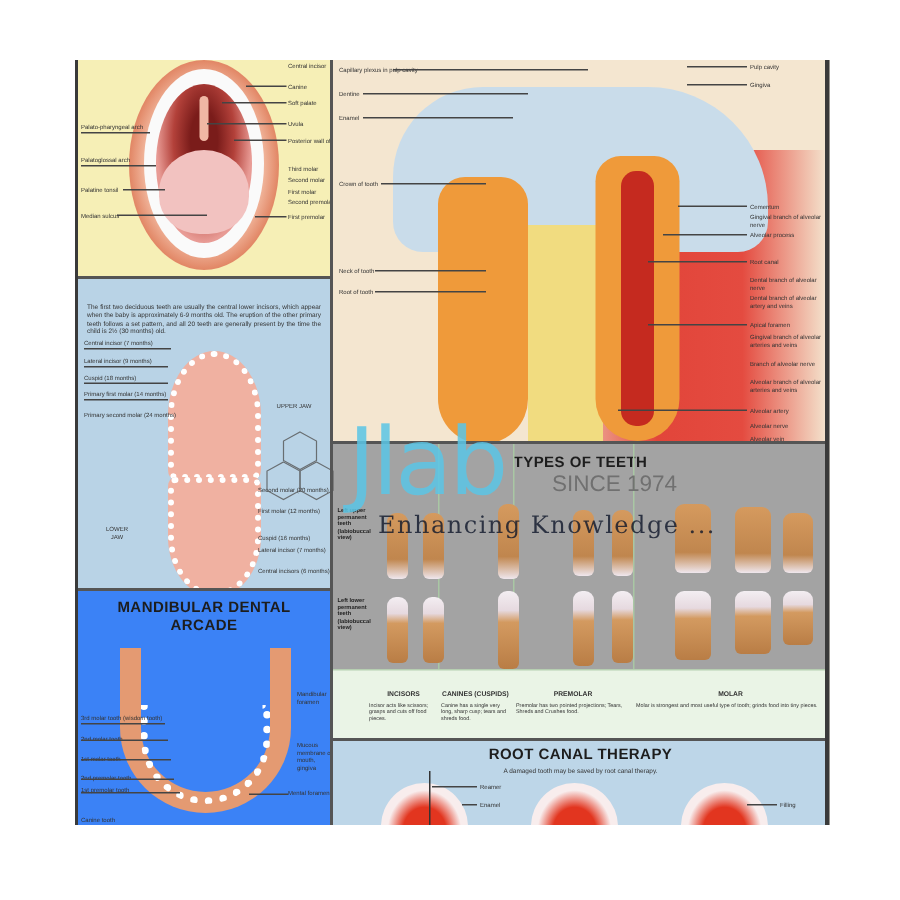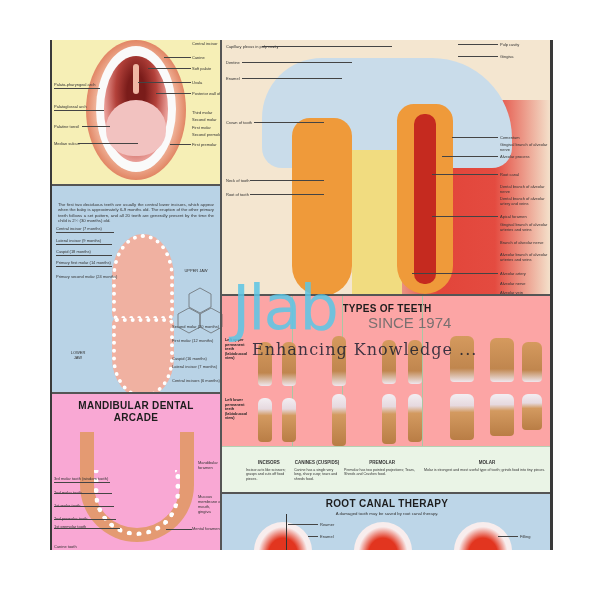--- a/index.html
+++ b/index.html
@@ -1,23 +1,23 @@
 <!DOCTYPE html>
 <html><head>
 <meta charset="utf-8">
 <style>
   html,body{margin:0;padding:0;background:#ffffff;}
   body{width:600px;height:600px;position:relative;overflow:hidden;font-family:"Liberation Sans",sans-serif;}
   .poster{position:absolute;left:50px;top:40px;width:503px;height:510px;background:#f3e6cf;border-left:2px solid #3a3a3a;border-right:3px solid #3a3a3a;box-sizing:border-box;overflow:hidden;}
   .panel{position:absolute;box-sizing:border-box;overflow:hidden;}
   .p-mouth{left:0;top:0;width:170px;height:146px;background:#f6efb6;border-right:2px solid #555;border-bottom:2px solid #555;}
   .p-teeth{left:0;top:146px;width:170px;height:208px;background:#b9d3e6;border-right:2px solid #555;border-bottom:2px solid #555;}
-  .p-mand{left:0;top:354px;width:170px;height:156px;background:#f9a8d4;border-right:2px solid #555;}
+  .p-mand{left:0;top:354px;width:170px;height:156px;background:#3b82f6;border-right:2px solid #555;}
   .p-cross{left:170px;top:0;width:330px;height:256px;background:#f4e6d0;border-bottom:2px solid #555;}
-  .p-types{left:170px;top:256px;width:330px;height:198px;background:#fca5a5;border-bottom:2px solid #555;}
+  .p-types{left:170px;top:256px;width:330px;height:198px;background:#a3a3a3;border-bottom:2px solid #555;}
   .p-root{left:170px;top:454px;width:330px;height:56px;background:#bdd6e8;}
   .title{position:absolute;left:0;right:0;text-align:center;font-weight:bold;color:#1d1d1d;letter-spacing:0.3px;}
   .small{position:absolute;font-size:4px;line-height:5px;color:#333;white-space:nowrap;}
   .lbl-line{position:absolute;height:1px;background:#444;}
   .desc{position:absolute;font-size:4.3px;line-height:5.3px;color:#333;}
   
   .lips{position:absolute;left:34px;top:0;width:100px;height:140px;border-radius:50%;background:radial-gradient(ellipse at 50% 50%,#f2b9a0 55%,#e28867 70%,#f3c2a8 100%);}
   .teethring{position:absolute;left:44px;top:6px;width:80px;height:126px;border-radius:50%;background:#fafafa;}
   .cavity{position:absolute;left:52px;top:16px;width:64px;height:106px;border-radius:50%;background:radial-gradient(ellipse at 50% 35%,#7a1c1a 20%,#b3413a 45%,#e89b95 70%);}
   .tongue{position:absolute;left:54px;top:60px;width:60px;height:56px;border-radius:50% 50% 45% 45%;background:#f2c2c0;}

